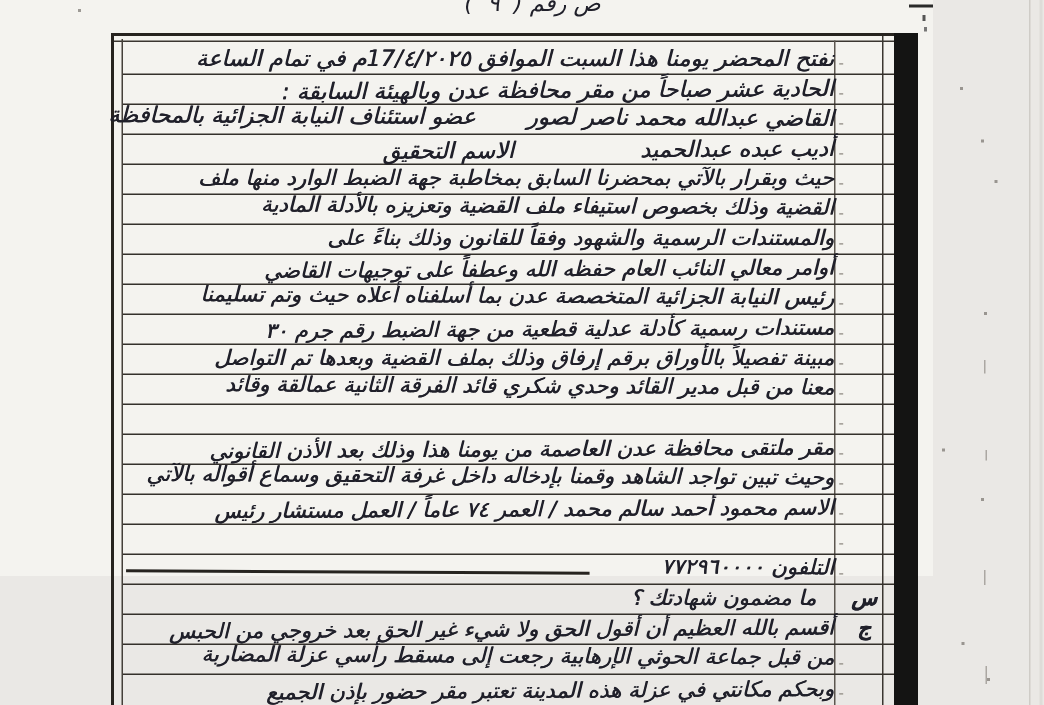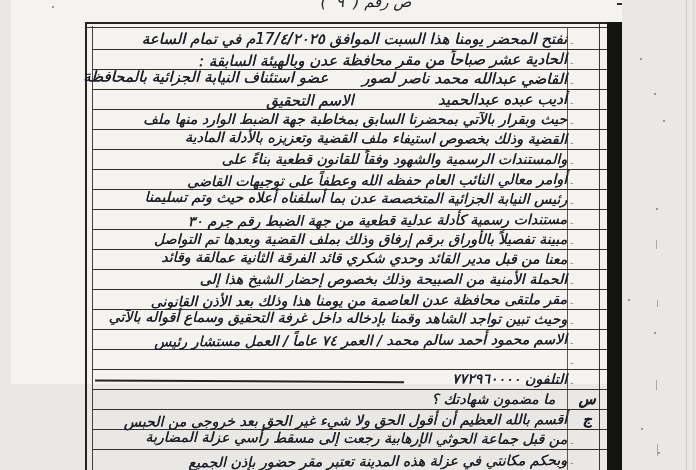--- a/index.html
+++ b/index.html
@@ -4,21 +4,21 @@
 <style>
   html,body{margin:0;padding:0;}
   body{
     position:relative;
     width:696px;height:470px;
     overflow:hidden;
     background:var(--strip,#eae8e5);
     font-family:"DejaVu Sans",sans-serif;
   }
   .paper{
-    position:absolute;left:11px;top:0;width:622px;height:384px;
+    position:absolute;left:0;top:0;width:622px;height:384px;
     background:var(--paper,#f4f3ef);
   }
   .right-strip{
     position:absolute;left:622px;top:0;width:74px;height:470px;
     background:var(--strip,#eae8e5);
   }
   .right-strip .v-line{
     position:absolute;left:64px;top:0;width:1px;height:470px;background:#cfccc7;
   }
   .right-strip .v-line2{
@@ -143,21 +143,21 @@
         <div class="row">
           <div class="marker">
             <span class="tick">-</span>
           </div>
           <div class="cell"><span class="p1">القضية وذلك بخصوص استيفاء ملف القضية وتعزيزه بالأدلة المادية</span></div>
         </div>
         <div class="row">
           <div class="marker">
             <span class="tick">-</span>
           </div>
-          <div class="cell"><span class="p1">والمستندات الرسمية والشهود وفقاً للقانون قطعية بناءً على</span></div>
+          <div class="cell"><span class="p1">والمستندات الرسمية والشهود وفقاً للقانون وذلك بناءً على</span></div>
         </div>
         <div class="row">
           <div class="marker">
             <span class="tick">-</span>
           </div>
           <div class="cell"><span class="p1">أوامر معالي النائب العام حفظه الله وعطفاً على توجيهات القاضي</span></div>
         </div>
         <div class="row">
           <div class="marker">
             <span class="tick">-</span>
@@ -179,21 +179,20 @@
         <div class="row">
           <div class="marker">
             <span class="tick">-</span>
           </div>
           <div class="cell"><span class="p1">معنا من قبل مدير القائد وحدي شكري قائد الفرقة الثانية عمالقة وقائد</span></div>
         </div>
         <div class="row">
           <div class="marker">
             <span class="tick">-</span>
           </div>
-          <div class="cell"><span class="p1">الحملة الأمنية من الصبيحة وذلك بخصوص إحضار الشيخ هذا إلى</span></div>
         </div>
         <div class="row">
           <div class="marker">
             <span class="tick">-</span>
           </div>
           <div class="cell"><span class="p1">مقر ملتقى محافظة عدن العاصمة من يومنا هذا وذلك بعد الأذن القانوني</span></div>
         </div>
         <div class="row">
           <div class="marker">
             <span class="tick">-</span>

